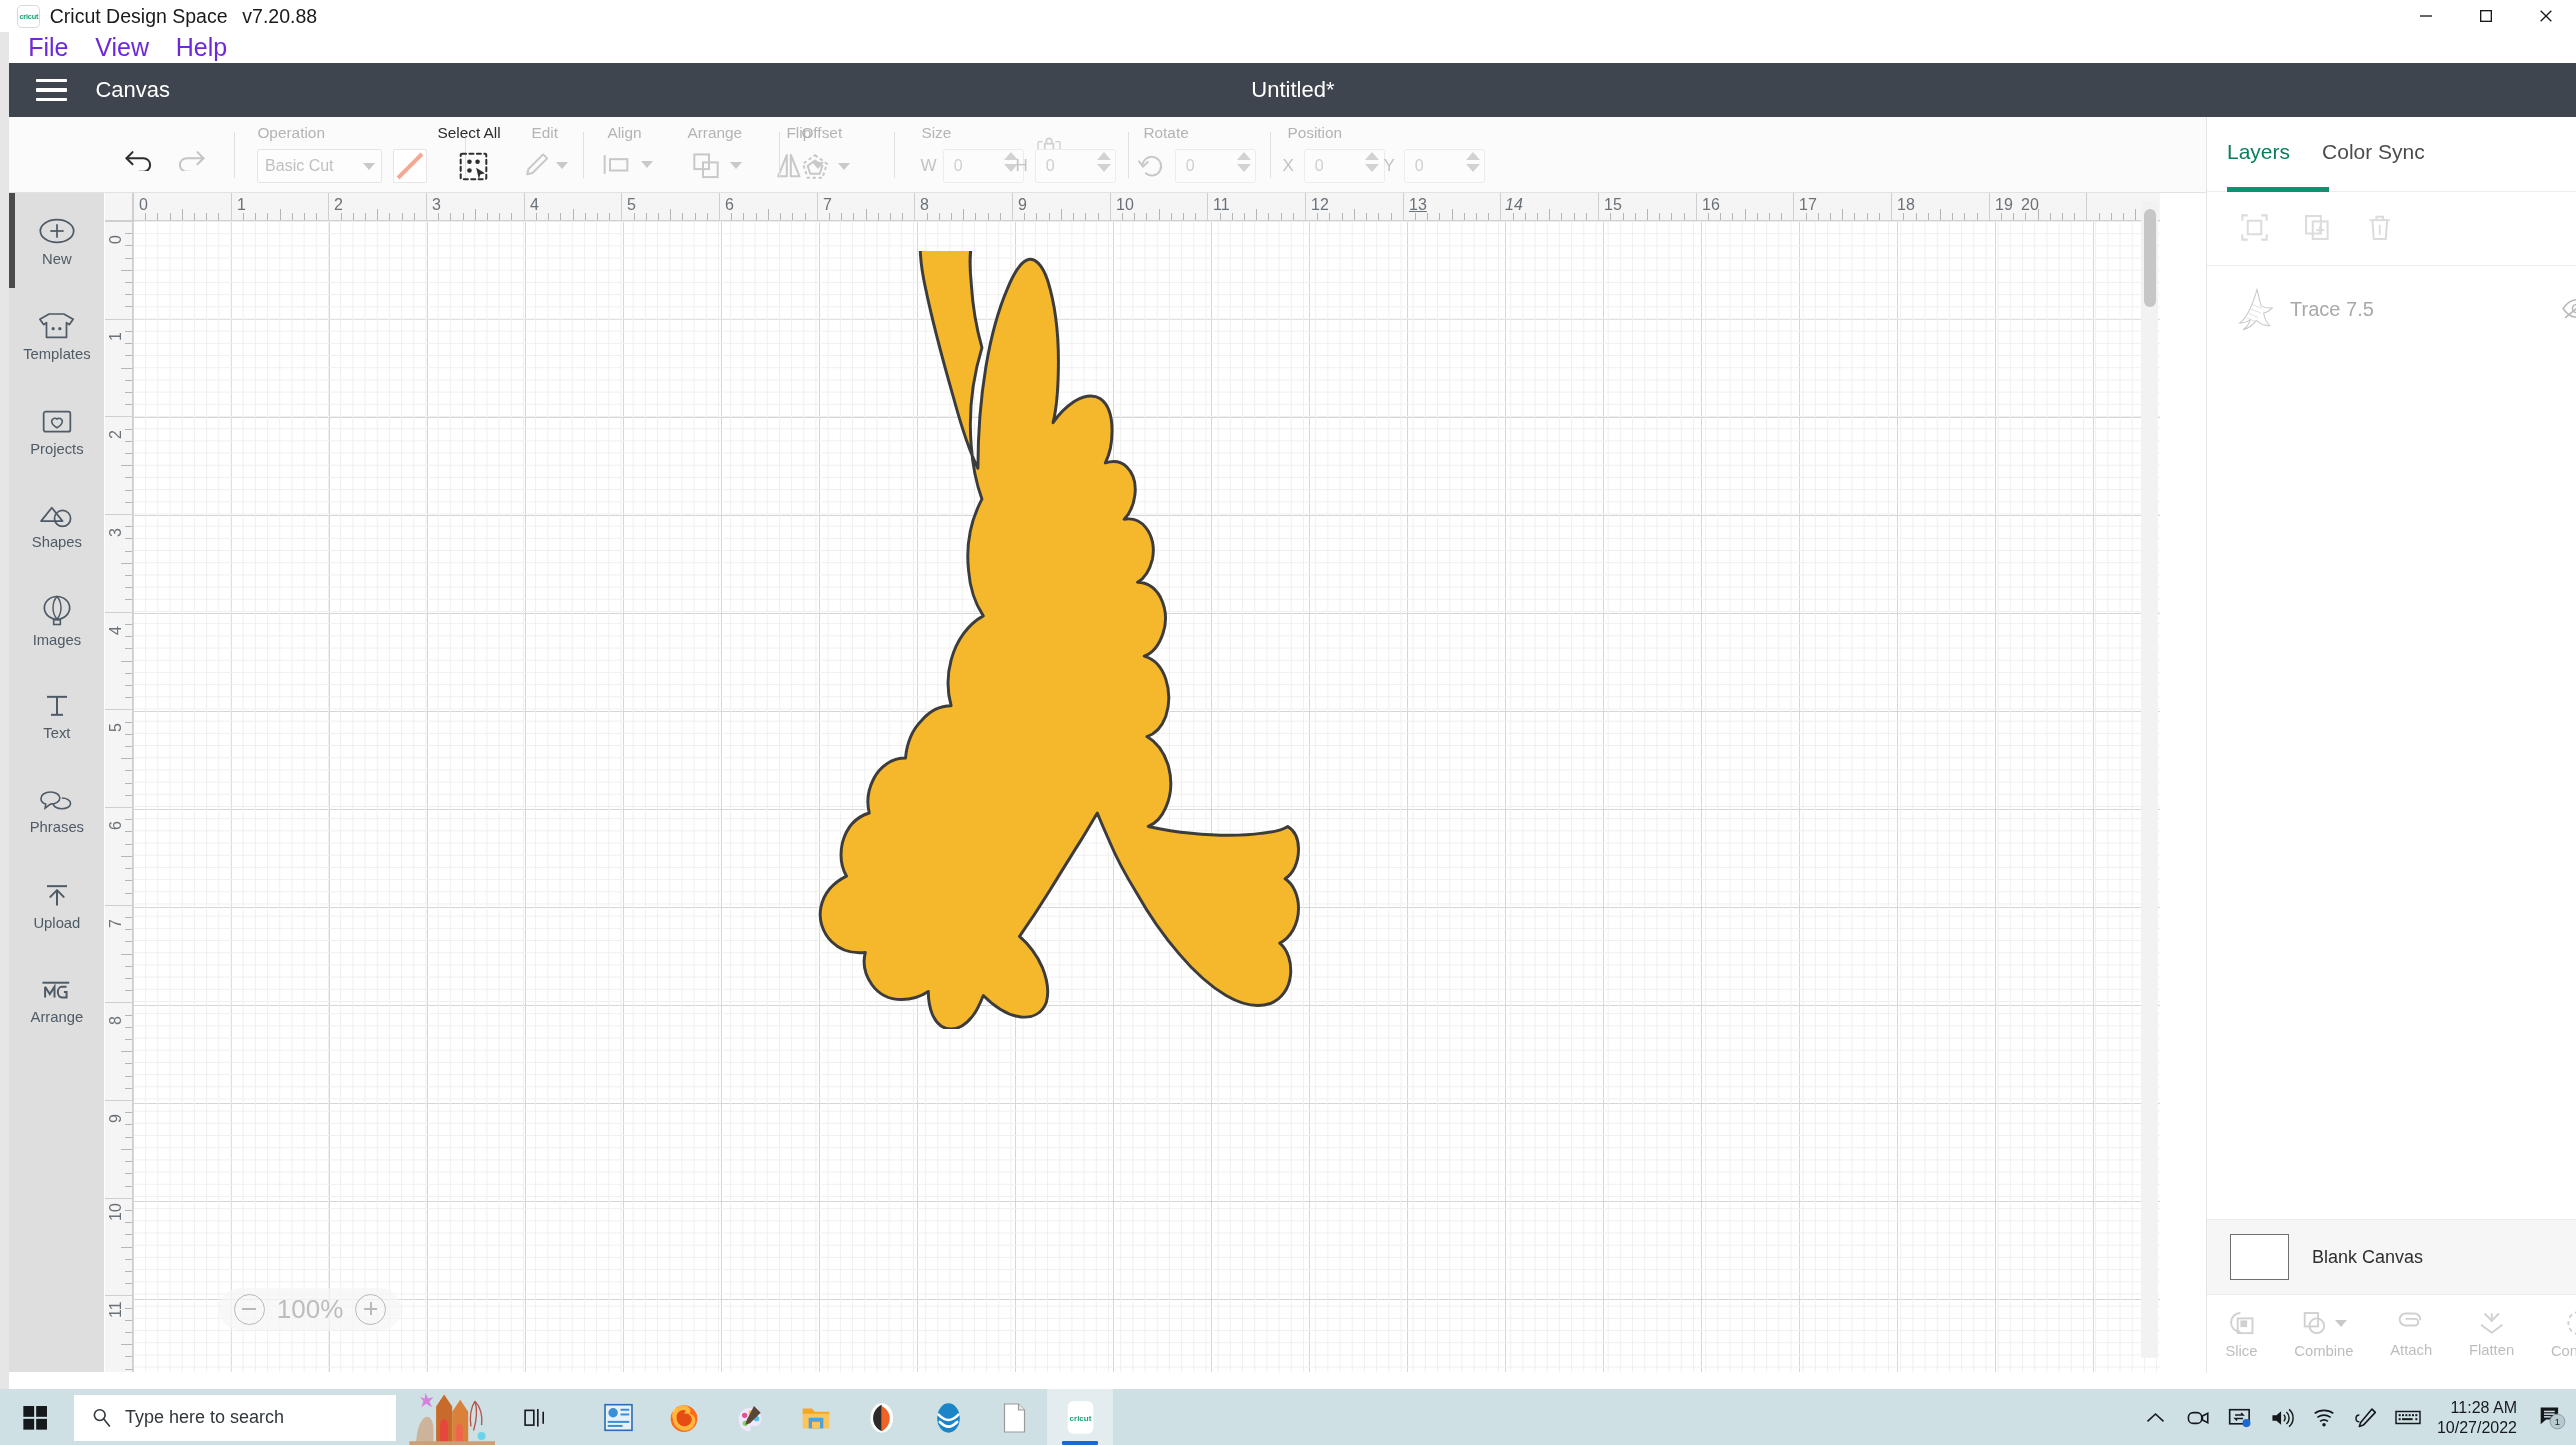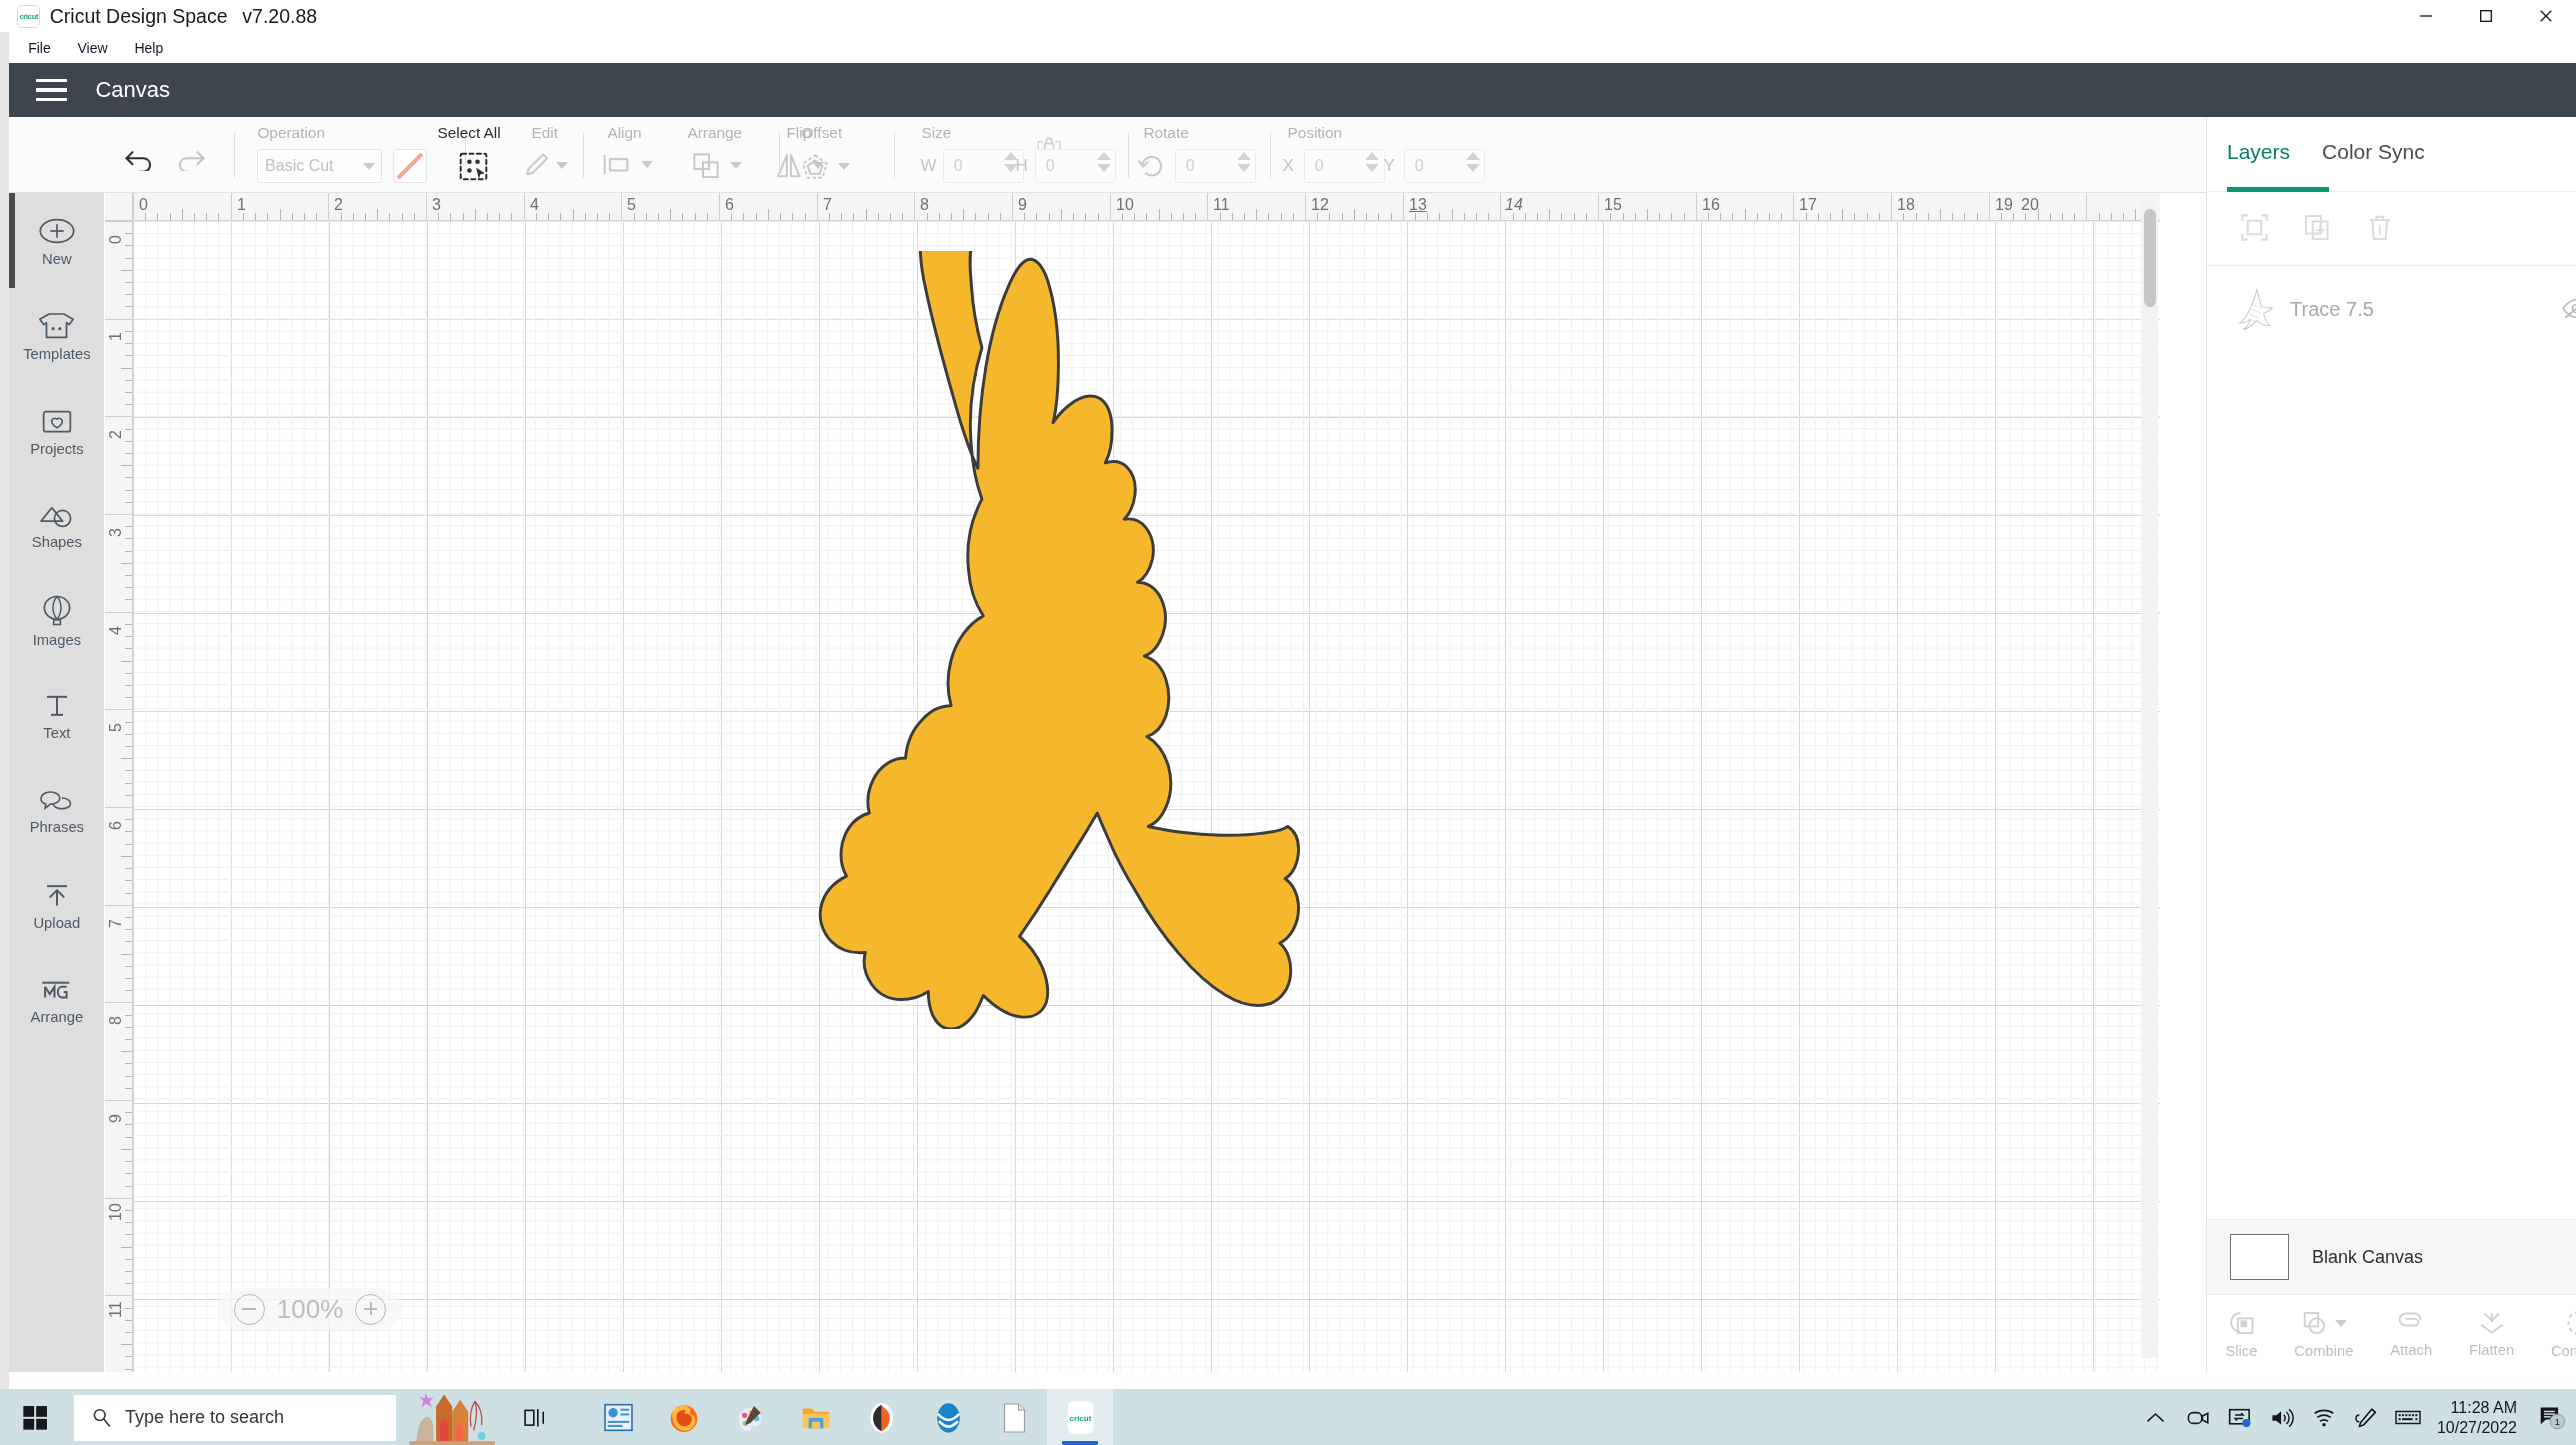--- a/index.html
+++ b/index.html
@@ -28,21 +28,21 @@
   .winbtn {
     width: 60px; height: 32px; display: flex; align-items: center; justify-content: center;
   }
   .winbtn svg { display: block; }
 
   
   .menubar {
     position: absolute; left: 0; top: 32px; width: 2576px; height: 31px;
     background: #ffffff; display: flex; align-items: center; padding-left: 14.8px;
   }
-  .menu-item { font-size: 14px; color: #0f172a; padding: 0 13.4px; }
+  .menu-item { font-size: 25px; color: #6d28d9; padding: 0 13.4px; }
 
   
   .frame-left {
     position: absolute; left: 0; top: 32px; width: 9.4px; height: 1379px;
     background: #e6e6e6;
   }
 
   
   .header {
     position: absolute; left: 9.4px; top: 63px; width: 2567px; height: 54px;
@@ -269,20 +269,21 @@
 
   <div class="frame-left"></div>
 
   <div class="header">
     <div class="hamburger">
         <i></i>
         <i></i>
         <i></i>
       </div>
     <div class="hdr-canvas">Canvas</div>
+    <div class="hdr-title">Untitled*</div>
   </div>
 
   <div class="toolbar">
 
     <div class="icon-btn" style="left:114px; top:27px;">
       <svg width="34" height="27" viewBox="0 0 50 40">
           <path d="M14 12 L5 21 L14 30" fill="none" stroke="#2e2e2e" stroke-width="3" stroke-linecap="round" stroke-linejoin="round"></path>
           <path d="M5 21 H30 a10 10 0 0 1 0 20 H24" fill="none" stroke="#2e2e2e" stroke-width="3" stroke-linecap="round"></path>
         </svg>
     </div>

